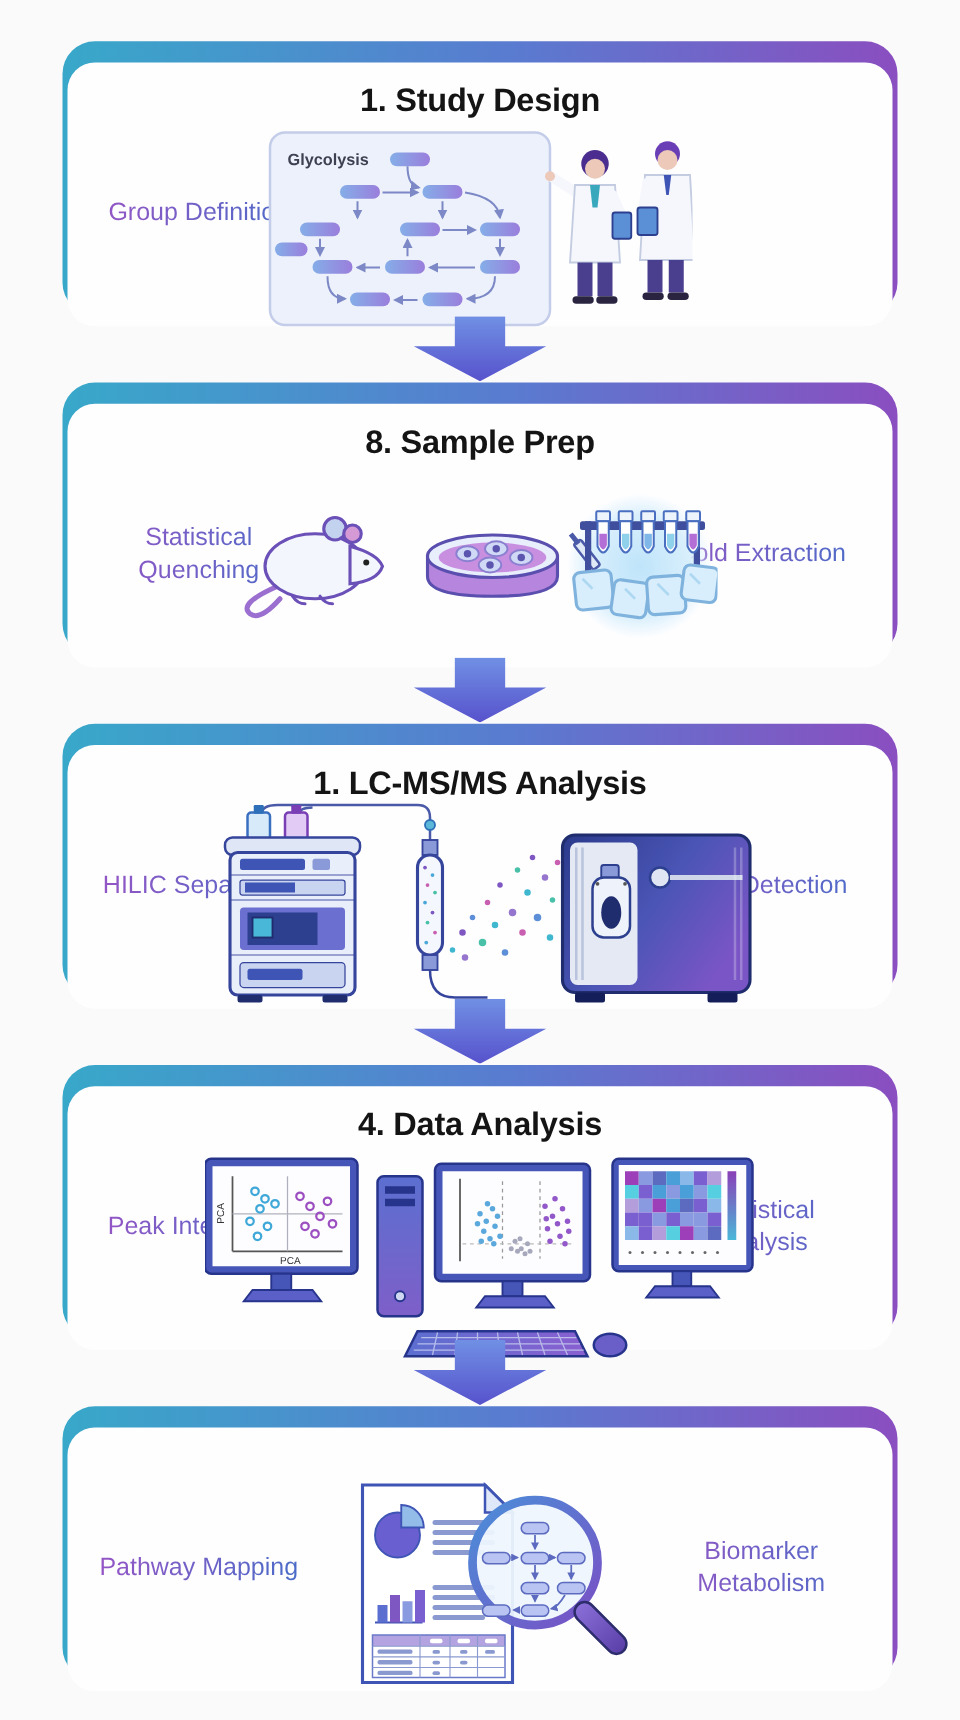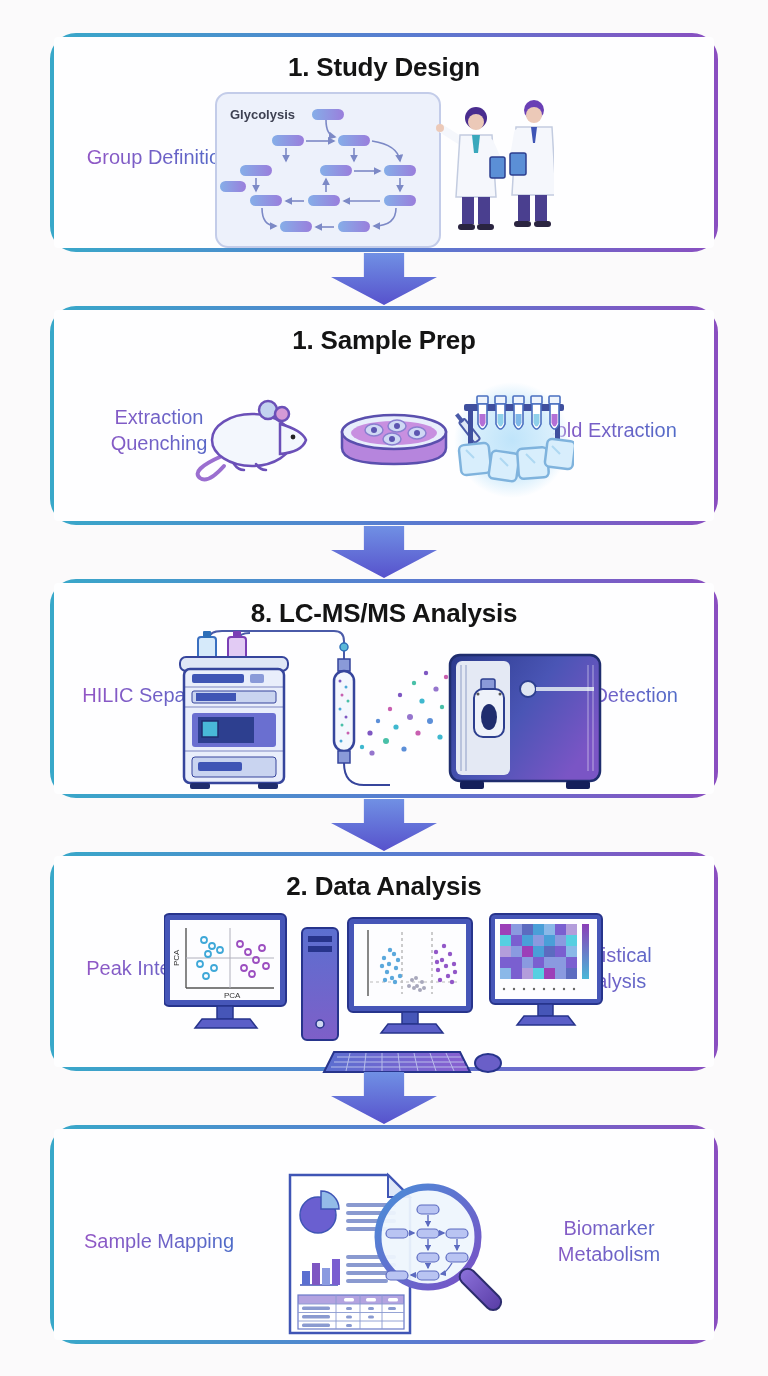--- a/index.html
+++ b/index.html
@@ -10,21 +10,21 @@
     overflow:hidden;
   }
   .flow{padding-top:33px;}
   .panel-wrap{
     margin:0 50px;height:219px;border-radius:26px;padding:4px;
     background:linear-gradient(90deg,#38a8c9 0%,#5a7ad0 55%,#8a4ec0 100%);
     box-sizing:border-box;
   }
   .panel{
     position:relative;width:100%;height:100%;
-    background:#fefeff;border-radius:4px;
+    background:#fefeff;border-radius:22px;margin-top:13px;
   }
   .step-title{
     position:absolute;top:15px;left:0;width:100%;
     text-align:center;font-size:26px;font-weight:700;color:#141414;
     letter-spacing:-.2px;
   }
   .side-label{
     position:absolute;top:57%;transform:translateY(-50%);
     width:162px;text-align:center;font-size:20px;font-weight:500;line-height:1.3;
     color:#5c5fc0;
@@ -130,22 +130,22 @@
       </svg>
     </div>
   </div>
 
   <div class="arrow-gap">
       <div class="flow-arrow"></div>
     </div>
 
   <div class="panel-wrap">
     <div class="panel">
-      <div class="step-title">1. Sample Prep</div>
-      <div class="side-label left">Extraction Quenching</div>
+      <div class="step-title">8. Sample Prep</div>
+      <div class="side-label left">Statistical Quenching</div>
       <div class="side-label right">Cold Extraction</div>
       <svg class="illus" style="top:68px;" width="380" height="126" viewBox="0 0 380 126">
         <defs>
           <radialGradient id="glow2" cx="0.5" cy="0.5" r="0.5">
             <stop offset="0" stop-color="#bfe4fa"></stop>
               <stop offset="0.7" stop-color="#d9effc"></stop>
               <stop offset="1" stop-color="#d9effc" stop-opacity="0"></stop>
           </radialGradient>
         </defs>
 
@@ -228,21 +228,21 @@
       </svg>
     </div>
   </div>
 
   <div class="arrow-gap">
       <div class="flow-arrow"></div>
     </div>
 
   <div class="panel-wrap">
     <div class="panel mid">
-      <div class="step-title">8. LC-MS/MS Analysis</div>
+      <div class="step-title">1. LC-MS/MS Analysis</div>
       <div class="side-label left">HILIC Separation</div>
       <div class="side-label right">MRM Detection</div>
       <svg class="illus" style="top:46px;" width="436" height="168" viewBox="0 0 436 168">
         <defs>
           <linearGradient id="msg3" x1="0" y1="0" x2="1" y2="0.6">
             <stop offset="0" stop-color="#2b3a8c"></stop>
               <stop offset="0.55" stop-color="#4a55b5"></stop>
               <stop offset="1" stop-color="#7a55c5"></stop>
           </linearGradient>
         </defs>
@@ -336,21 +336,21 @@
       </svg>
     </div>
   </div>
 
   <div class="arrow-gap">
       <div class="flow-arrow"></div>
     </div>
 
   <div class="panel-wrap">
     <div class="panel mid">
-      <div class="step-title">2. Data Analysis</div>
+      <div class="step-title">4. Data Analysis</div>
       <div class="side-label left">Peak Integration</div>
       <div class="side-label right">Statistical Analysis</div>
       <svg class="illus" style="top:50px;" width="440" height="170" viewBox="0 0 440 170">
         <defs>
           <linearGradient id="twg4" x1="0" y1="0" x2="0" y2="1">
             <stop offset="0" stop-color="#5b6fd0"></stop>
               <stop offset="1" stop-color="#7e5fc8"></stop>
           </linearGradient>
           <linearGradient id="kbg4" x1="0" y1="0" x2="1" y2="0">
             <stop offset="0" stop-color="#5b6fd0"></stop>
@@ -522,21 +522,21 @@
       </svg>
     </div>
   </div>
 
   <div class="arrow-gap">
       <div class="flow-arrow"></div>
     </div>
 
   <div class="panel-wrap">
     <div class="panel mid">
-      <div class="side-label left">Sample Mapping</div>
+      <div class="side-label left">Pathway Mapping</div>
       <div class="side-label right">Biomarker Metabolism</div>
       <svg class="illus" style="top:42px;" width="272" height="174" viewBox="0 0 272 174">
         <defs>
           <linearGradient id="mgg5" x1="0" y1="0" x2="1" y2="1">
             <stop offset="0" stop-color="#4a8fd8"></stop>
               <stop offset="1" stop-color="#7a4fc5"></stop>
           </linearGradient>
           <linearGradient id="hgg5" x1="0" y1="0" x2="0" y2="1">
             <stop offset="0" stop-color="#8a6fd8"></stop>
               <stop offset="1" stop-color="#5b3fa8"></stop>

